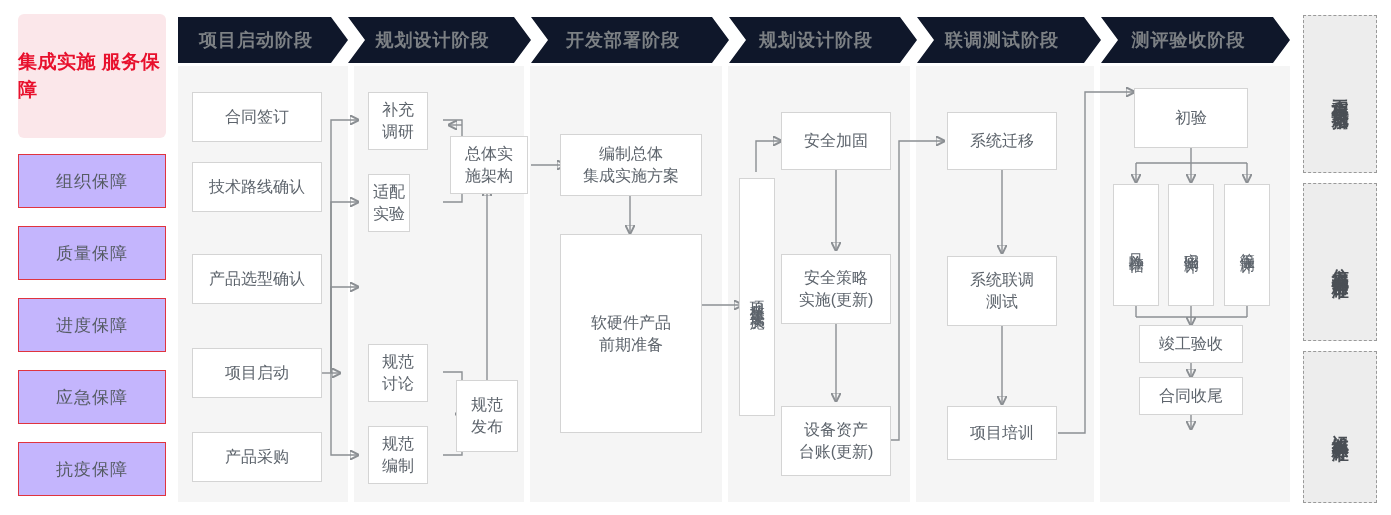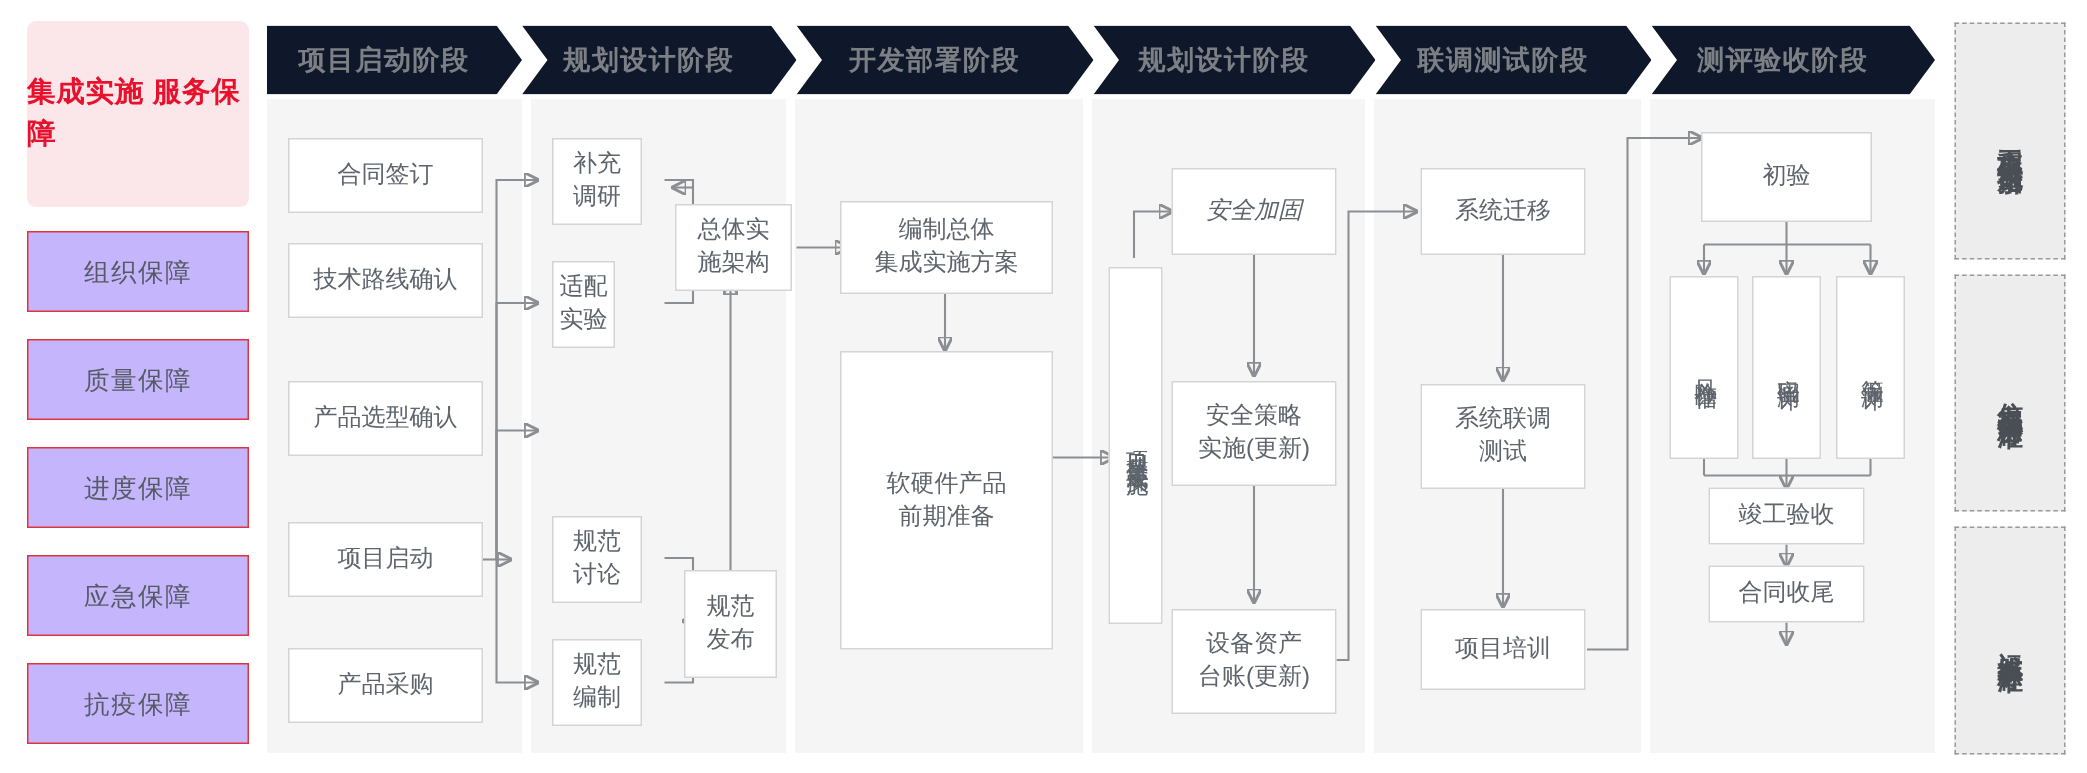--- a/index.html
+++ b/index.html
@@ -195,21 +195,21 @@
 施架构</div>
   <div class="nbox" style="left:456px; top:380px; width:62px; height:72px;">规范
 发布</div>
 
   <div class="nbox" style="left:560px; top:134px; width:142px; height:62px;">编制总体
 集成实施方案</div>
   <div class="nbox" style="left:560px; top:234px; width:142px; height:199px;">软硬件产品
 前期准备</div>
 
   <div class="nbox vert small" style="left:739px; top:178px; width:36px; height:238px;">项目整体集成实施</div>
-  <div class="nbox" style="left:781px; top:112px; width:110px; height:58px;font-style:italic;">安全加固</div>
+  <div class="nbox" style="left:781px; top:112px; width:110px; height:58px;">安全加固</div>
   <div class="nbox" style="left:781px; top:254px; width:110px; height:70px;">安全策略
 实施(更新)</div>
   <div class="nbox" style="left:781px; top:406px; width:110px; height:70px;">设备资产
 台账(更新)</div>
 
   <div class="nbox" style="left:947px; top:112px; width:110px; height:58px;">系统迁移</div>
   <div class="nbox" style="left:947px; top:256px; width:110px; height:70px;">系统联调
 测试</div>
   <div class="nbox" style="left:947px; top:406px; width:110px; height:54px;">项目培训</div>
 

